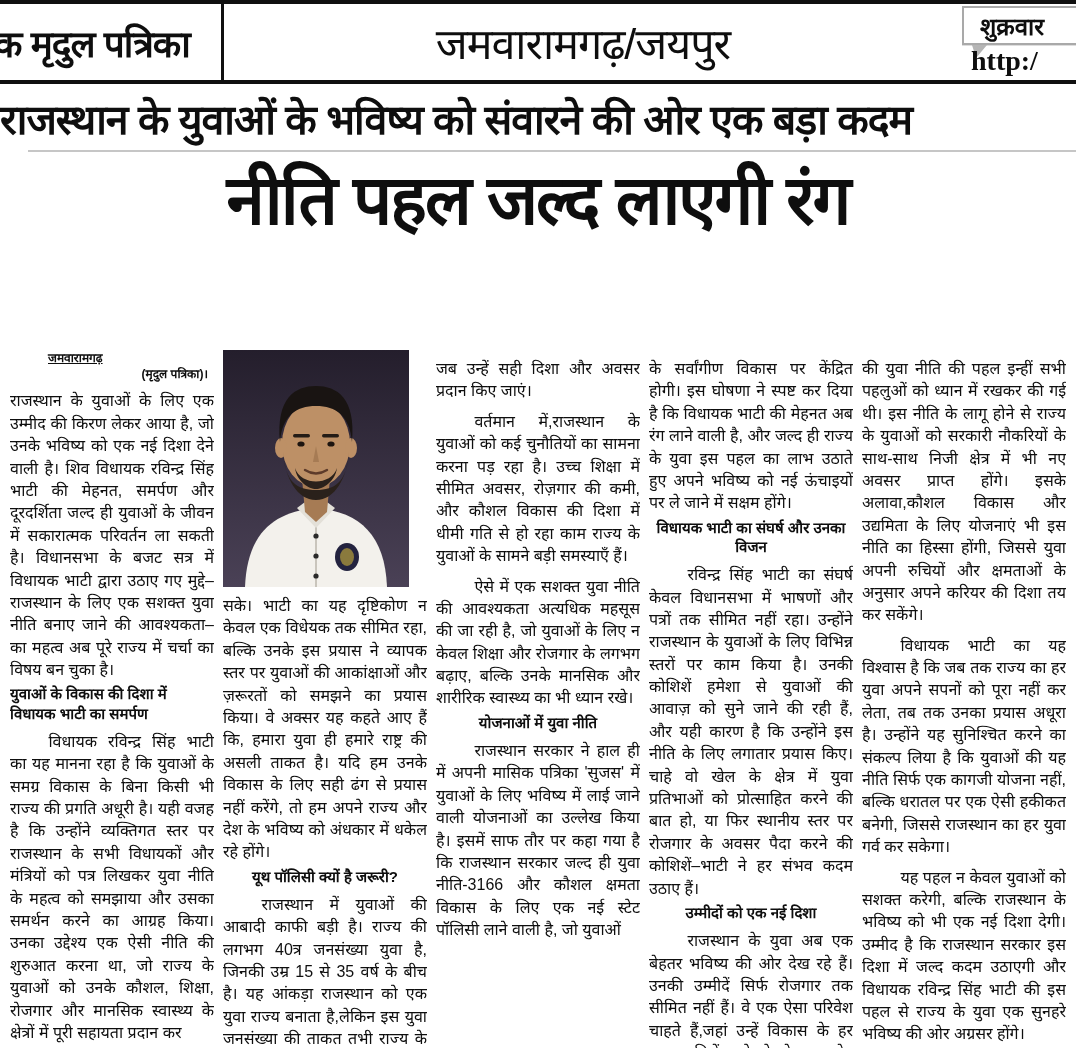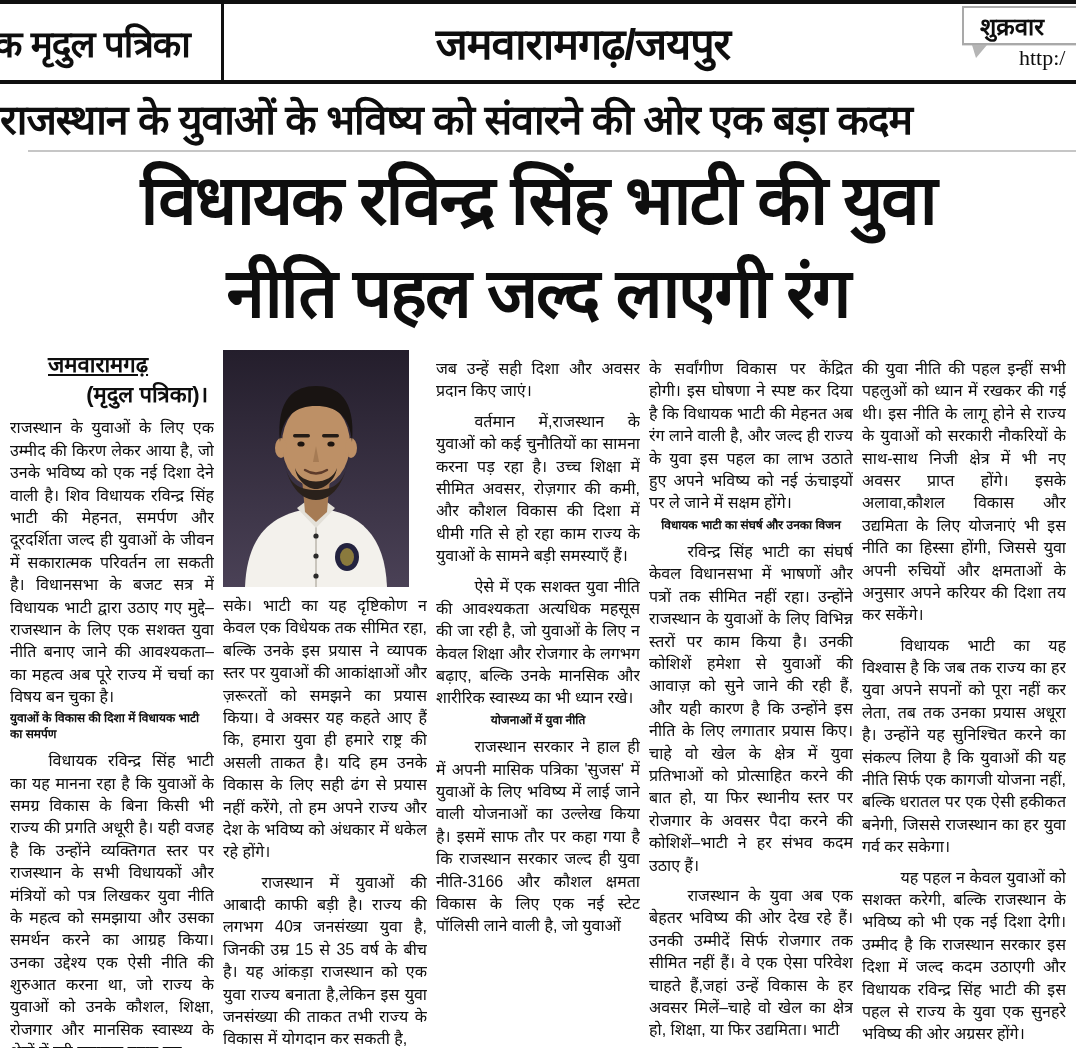--- a/index.html
+++ b/index.html
@@ -16,54 +16,54 @@
     background:#fff;
   }
   .masthead {
     position:absolute; left:0; top:0; bottom:0; width:224px;
     border-right:3px solid #101010; display:flex; align-items:center; overflow:hidden;
   }
   .masthead-title { font-size:37px; font-weight:800; white-space:nowrap; margin-left:-6px; letter-spacing:-1px; }
   .section-title {
     position:absolute; left:224px; right:134px; top:0; bottom:0;
     display:flex; align-items:center; justify-content:center;
-    font-size:43px; font-weight:700; letter-spacing:-1px; white-space:nowrap;
+    font-size:43px; font-weight:400; letter-spacing:-1px; white-space:nowrap;
   }
   .date-bubble {
     position:absolute; left:962px; top:6px; width:170px; height:39px;
     background:#fff; border:2px solid #a9a9a9; box-shadow:0 1px 0 #ddd;
     display:flex; align-items:center; padding-left:16px;
     font-size:24px; font-weight:800; white-space:nowrap;
   }
   .bubble-tail {
     position:absolute; left:972px; top:45px; width:0; height:0;
     border-top:13px solid #b5b5b5; border-left:4px solid transparent; border-right:11px solid transparent;
   }
   .url-text {
-    position:absolute; left:1019px; top:45px; white-space:nowrap;
-    font-family:"Liberation Serif","DejaVu Serif",serif; font-weight:400; font-size:22px;
+    position:absolute; left:971px; top:45px; white-space:nowrap;
+    font-family:"Liberation Serif","DejaVu Serif",serif; font-weight:700; font-size:28px;
   }
   
   .kicker { position:absolute; top:88px; left:0; right:0; height:66px; text-align:left; }
   .kicker-text { display:inline-block; margin-top:2px; font-size:41px; font-weight:800; letter-spacing:-1px; white-space:nowrap; }
   .kicker-rule { position:absolute; left:28px; right:0; bottom:2px; height:2px; background:#c6c6c6; }
   
   .headline { position:absolute; top:154px; left:0; right:0; height:194px; text-align:center; font-weight:800; }
   .headline-line { font-size:69px; line-height:93px; letter-spacing:-2px; white-space:nowrap; }
   
   .body { position:absolute; top:350px; left:10px; right:10px; bottom:0; display:flex; gap:9px; }
   .col {
     flex:1 1 0; min-width:0; overflow:hidden;
     font-size:16px; line-height:1.40; text-align:justify;
   }
   .col p { margin:8px 0 1px 0; }
   p.indent { text-indent:2.4em; }
-  .subhead { font-weight:800; font-size:12px; line-height:1.28; margin:3px 0 2px 0; text-align:center; }
+  .subhead { font-weight:800; font-size:15px; line-height:1.28; margin:3px 0 2px 0; text-align:center; }
   .subhead.left { text-align:left; }
-  .dateline { font-weight:800; font-size:22px; line-height:1.35; margin-bottom:2px; }
+  .dateline { font-weight:800; font-size:12px; line-height:1.35; margin-bottom:2px; }
   .dateline-place { display:block; margin-left:38px; text-decoration:underline; }
   .dateline-credit { display:block; text-align:right; padding-right:6px; }
   .portrait { display:block; width:186px; height:237px; margin:0 0 6px 0; }
 </style>
 </head>
 <body>
 
 <div class="page">
 
   <div class="header">
@@ -77,21 +77,20 @@
   </div>
   <div class="bubble-tail"></div>
   <div class="url-text">http:/</div>
 
   <div class="kicker">
     <span class="kicker-text">राजस्थान के युवाओं के भविष्य को संवारने की ओर एक बड़ा कदम</span>
     <div class="kicker-rule"></div>
   </div>
 
   <div class="headline">
-    <div class="headline-line">विधायक रविन्द्र सिंह भाटी की युवा</div>
     <div class="headline-line">नीति पहल जल्द लाएगी रंग</div>
   </div>
 
   <div class="body">
 
     <div class="col">
       <div class="dateline">
         <span class="dateline-place">जमवारामगढ़</span>
         <span class="dateline-credit">(मृदुल पत्रिका)।</span>
       </div>
@@ -139,35 +138,37 @@
         <path d="M72 118 C78 136 108 136 114 118 C112 132 100 139 93 139 C86 139 74 132 72 118 Z" fill="#2a211b"></path>
 
         <path d="M82 120 Q93 127 104 120" stroke="#5d3b2a" stroke-width="2.4" fill="none" stroke-linecap="round"></path>
 
         <g>
           <ellipse cx="124" cy="207" rx="12" ry="14" fill="#23233f"></ellipse>
           <ellipse cx="124" cy="207" rx="7" ry="9" fill="#8a7a3d"></ellipse>
         </g>
       </svg>
       <p>सके। भाटी का यह दृष्टिकोण न केवल एक विधेयक तक सीमित रहा, बल्कि उनके इस प्रयास ने व्यापक स्तर पर युवाओं की आकांक्षाओं और ज़रूरतों को समझने का प्रयास किया। वे अक्सर यह कहते आए हैं कि, हमारा युवा ही हमारे राष्ट्र की असली ताकत है। यदि हम उनके विकास के लिए सही ढंग से प्रयास नहीं करेंगे, तो हम अपने राज्य और देश के भविष्य को अंधकार में धकेल रहे होंगे।</p>
+      <div class="subhead">यूथ पॉलिसी क्यों है जरूरी?</div>
       <p class="indent">राजस्थान में युवाओं की आबादी काफी बड़ी है। राज्य की लगभग 40त्र जनसंख्या युवा है, जिनकी उम्र 15 से 35 वर्ष के बीच है। यह आंकड़ा राजस्थान को एक युवा राज्य बनाता है,लेकिन इस युवा जनसंख्या की ताकत तभी राज्य के विकास में योगदान कर सकती है,</p>
     </div>
 
     <div class="col">
       <p>जब उन्हें सही दिशा और अवसर प्रदान किए जाएं।</p>
       <p class="indent">वर्तमान में,राजस्थान के युवाओं को कई चुनौतियों का सामना करना पड़ रहा है। उच्च शिक्षा में सीमित अवसर, रोज़गार की कमी, और कौशल विकास की दिशा में धीमी गति से हो रहा काम राज्य के युवाओं के सामने बड़ी समस्याएँ हैं।</p>
       <p class="indent">ऐसे में एक सशक्त युवा नीति की आवश्यकता अत्यधिक महसूस की जा रही है, जो युवाओं के लिए न केवल शिक्षा और रोजगार के लगभग बढ़ाए, बल्कि उनके मानसिक और शारीरिक स्वास्थ्य का भी ध्यान रखे।</p>
       <div class="subhead">योजनाओं में युवा नीति</div>
       <p class="indent">राजस्थान सरकार ने हाल ही में अपनी मासिक पत्रिका 'सुजस' में युवाओं के लिए भविष्य में लाई जाने वाली योजनाओं का उल्लेख किया है। इसमें साफ तौर पर कहा गया है कि राजस्थान सरकार जल्द ही युवा नीति-3166 और कौशल क्षमता विकास के लिए एक नई स्टेट पॉलिसी लाने वाली है, जो युवाओं</p>
     </div>
 
     <div class="col">
       <p>के सर्वांगीण विकास पर केंद्रित होगी। इस घोषणा ने स्पष्ट कर दिया है कि विधायक भाटी की मेहनत अब रंग लाने वाली है, और जल्द ही राज्य के युवा इस पहल का लाभ उठाते हुए अपने भविष्य को नई ऊंचाइयों पर ले जाने में सक्षम होंगे।</p>
       <div class="subhead">विधायक भाटी का संघर्ष और उनका विजन</div>
       <p class="indent">रविन्द्र सिंह भाटी का संघर्ष केवल विधानसभा में भाषणों और पत्रों तक सीमित नहीं रहा। उन्होंने राजस्थान के युवाओं के लिए विभिन्न स्तरों पर काम किया है। उनकी कोशिशें हमेशा से युवाओं की आवाज़ को सुने जाने की रही हैं, और यही कारण है कि उन्होंने इस नीति के लिए लगातार प्रयास किए। चाहे वो खेल के क्षेत्र में युवा प्रतिभाओं को प्रोत्साहित करने की बात हो, या फिर स्थानीय स्तर पर रोजगार के अवसर पैदा करने की कोशिशें–भाटी ने हर संभव कदम उठाए हैं।</p>
+      <div class="subhead">उम्मीदों को एक नई दिशा</div>
       <p class="indent">राजस्थान के युवा अब एक बेहतर भविष्य की ओर देख रहे हैं। उनकी उम्मीदें सिर्फ रोजगार तक सीमित नहीं हैं। वे एक ऐसा परिवेश चाहते हैं,जहां उन्हें विकास के हर अवसर मिलें–चाहे वो खेल का क्षेत्र हो, शिक्षा, या फिर उद्यमिता। भाटी</p>
     </div>
 
     <div class="col">
       <p>की युवा नीति की पहल इन्हीं सभी पहलुओं को ध्यान में रखकर की गई थी। इस नीति के लागू होने से राज्य के युवाओं को सरकारी नौकरियों के साथ-साथ निजी क्षेत्र में भी नए अवसर प्राप्त होंगे। इसके अलावा,कौशल विकास और उद्यमिता के लिए योजनाएं भी इस नीति का हिस्सा होंगी, जिससे युवा अपनी रुचियों और क्षमताओं के अनुसार अपने करियर की दिशा तय कर सकेंगे।</p>
       <p class="indent">विधायक भाटी का यह विश्वास है कि जब तक राज्य का हर युवा अपने सपनों को पूरा नहीं कर लेता, तब तक उनका प्रयास अधूरा है। उन्होंने यह सुनिश्चित करने का संकल्प लिया है कि युवाओं की यह नीति सिर्फ एक कागजी योजना नहीं, बल्कि धरातल पर एक ऐसी हकीकत बनेगी, जिससे राजस्थान का हर युवा गर्व कर सकेगा।</p>
       <p class="indent">यह पहल न केवल युवाओं को सशक्त करेगी, बल्कि राजस्थान के भविष्य को भी एक नई दिशा देगी। उम्मीद है कि राजस्थान सरकार इस दिशा में जल्द कदम उठाएगी और विधायक रविन्द्र सिंह भाटी की इस पहल से राज्य के युवा एक सुनहरे भविष्य की ओर अग्रसर होंगे।</p>
     </div>
 
   </div>

